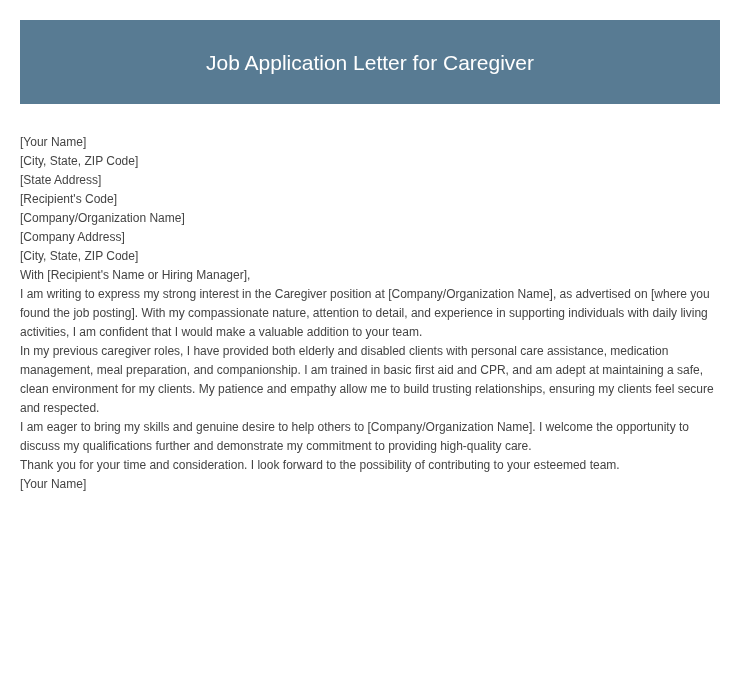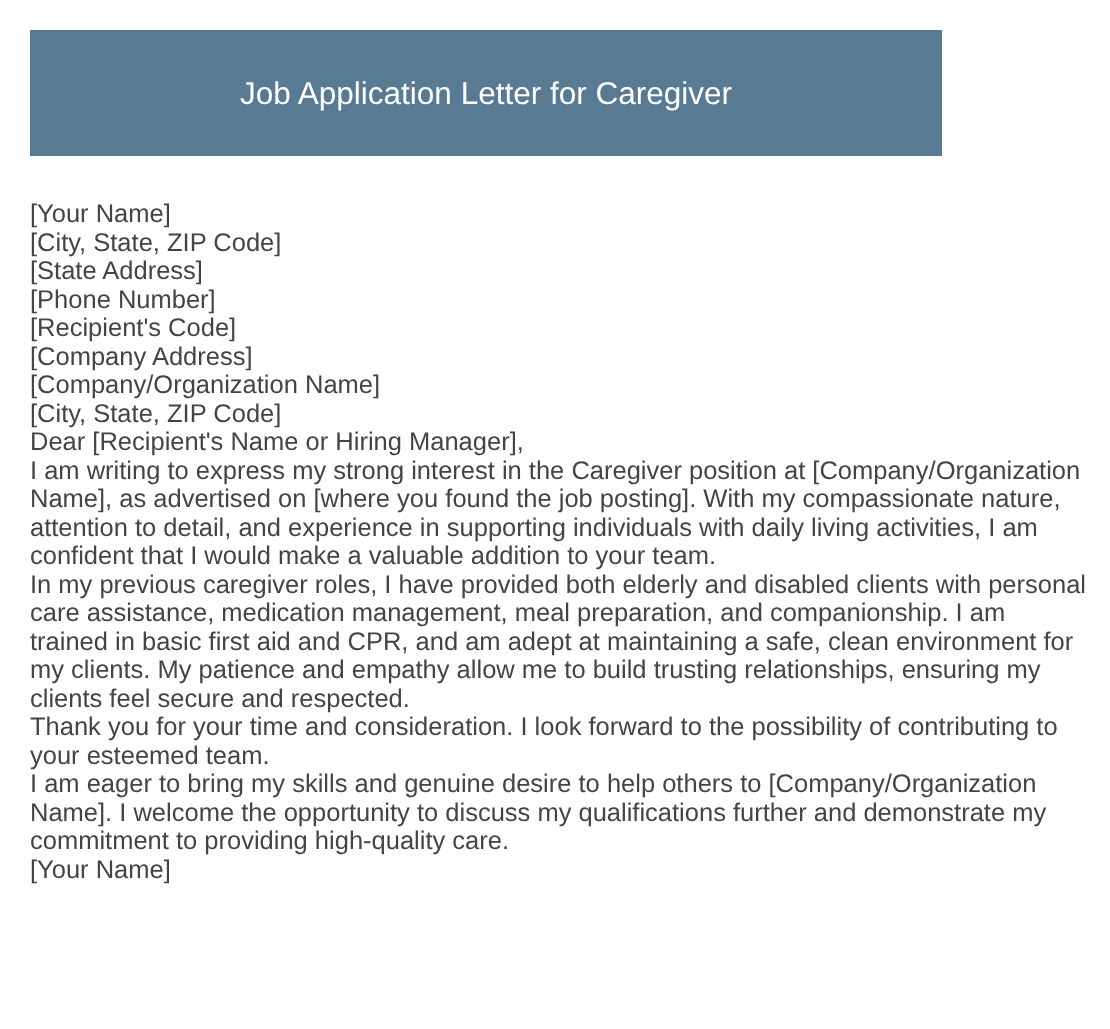--- a/index.html
+++ b/index.html
@@ -11,42 +11,42 @@
       width: 740px;
       height: 686px;
       position: relative;
       overflow: hidden;
       font-family: "Liberation Sans", "DejaVu Sans", sans-serif;
     }
     .header {
       position: absolute;
       left: 20px;
       top: 20px;
-      width: 608px;
+      width: 700px;
       height: 84px;
       background: #587b93;
       display: flex;
       align-items: center;
       justify-content: center;
     }
     .header-title {
       color: #ffffff;
       font-size: 21px;
       letter-spacing: 0px;
       margin: 0;
       font-weight: normal;
       padding-top: 2px;
     }
     .letter {
       position: absolute;
       left: 20px;
       top: 133px;
       width: 704px;
       color: #444444;
-      font-size: 17px;
+      font-size: 12px;
       line-height: 19px;
     }
     .line {
       margin: 0;
       padding: 0;
       white-space: nowrap;
     }
     .para {
       margin: 0;
       padding: 0;
@@ -57,27 +57,26 @@
 
 <div class="header">
   <h1 class="header-title">Job Application Letter for Caregiver</h1>
 </div>
 
 <div class="letter">
   <div>
     <p class="line">[Your Name]</p>
     <p class="line">[City, State, ZIP Code]</p>
     <p class="line">[State Address]</p>
-    <p class="line">[Phone Number]</p>
   </div>
   <div>
     <p class="line">[Recipient's Code]</p>
+    <p class="line">[Company/Organization Name]</p>
     <p class="line">[Company Address]</p>
-    <p class="line">[Company/Organization Name]</p>
     <p class="line">[City, State, ZIP Code]</p>
   </div>
-  <p class="line">Dear [Recipient's Name or Hiring Manager],</p>
+  <p class="line">With [Recipient's Name or Hiring Manager],</p>
   <p class="para">I am writing to express my strong interest in the Caregiver position at [Company/Organization Name], as advertised on [where you found the job posting]. With my compassionate nature, attention to detail, and experience in supporting individuals with daily living activities, I am confident that I would make a valuable addition to your team.</p>
   <p class="para">In my previous caregiver roles, I have provided both elderly and disabled clients with personal care assistance, medication management, meal preparation, and companionship. I am trained in basic first aid and CPR, and am adept at maintaining a safe, clean environment for my clients. My patience and empathy allow me to build trusting relationships, ensuring my clients feel secure and respected.</p>
+  <p class="para">I am eager to bring my skills and genuine desire to help others to [Company/Organization Name]. I welcome the opportunity to discuss my qualifications further and demonstrate my commitment to providing high-quality care.</p>
   <p class="para">Thank you for your time and consideration. I look forward to the possibility of contributing to your esteemed team.</p>
-  <p class="para">I am eager to bring my skills and genuine desire to help others to [Company/Organization Name]. I welcome the opportunity to discuss my qualifications further and demonstrate my commitment to providing high-quality care.</p>
   <p class="line">[Your Name]</p>
 </div>
 
 </body></html>

